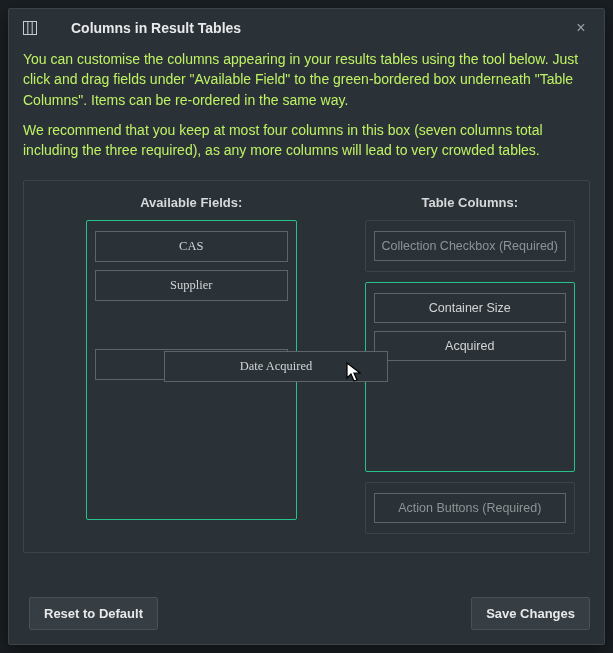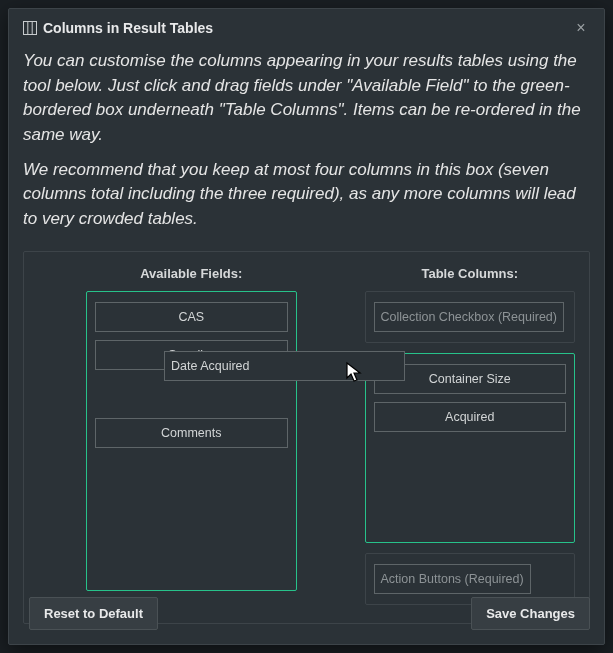--- a/index.html
+++ b/index.html
@@ -19,20 +19,21 @@
     height: 637px;
     background: #2b3237;
     border: 1px solid #3d4449;
     border-radius: 2px;
     box-shadow: 0 6px 20px rgba(0,0,0,0.5);
   }
   .modal-header {
     display: flex;
     align-items: center;
     padding: 10px 14px 6px 14px;
+    gap: 28px;
   }
   .title-icon {
     width: 14px; height: 14px;
     margin-right: 6px;
     position: relative;
   }
   .title-icon svg { display: block; }
   .title {
     color: #e8e9ea;
     font-weight: bold;
@@ -42,24 +43,23 @@
   .close {
     color: #9aa0a3;
     font-size: 16px;
     width: 18px; height: 18px;
     text-align: center;
     line-height: 18px;
     cursor: pointer;
   }
   .desc {
     padding: 6px 14px 4px 14px;
-    font-size: 17px;
-    color: #e5e5e5;
+    font-size: 14px;
+    color: #bef264;
     line-height: 1.45;
-    font-style: italic;
   }
   .desc p { margin-bottom: 10px; }
   .columns-panel {
     margin: 6px 14px 0 14px;
     border: 1px solid #3d4449;
     border-radius: 2px;
     padding: 14px 14px 18px 14px;
     display: flex;
     gap: 20px;
   }
@@ -79,30 +79,31 @@
   .green-box {
     border: 1px solid #27c28a;
     border-radius: 2px;
     padding: 10px 8px 12px 8px;
     display: flex;
     flex-direction: column;
     gap: 8px;
   }
   .green-box.available {
     min-height: 300px;
+    font-family: Liberation Serif, serif;
   }
   .green-box.configurable {
     min-height: 190px;
   }
   .static-box {
     border: 1px solid #3d4449;
     border-radius: 2px;
     padding: 10px 8px;
     display: flex;
-    flex-direction: row;
+    flex-direction: column;
     gap: 8px;
     margin-bottom: 10px;
   }
   .static-box.bottom { margin-top: 10px; margin-bottom: 0; }
   .field-item {
     border: 1px solid #5e6568;
     background: #2b3237;
     color: #d2d5d6;
     font-size: 12.5px;
     text-align: center;
@@ -117,24 +118,25 @@
     
     position: relative;
   }
   .spacer { height: 32px; }
   .dragging {
     position: absolute;
     border: 1px solid #5e6568;
     background: #2b3237;
     color: #d2d5d6;
     font-size: 12.5px;
-    text-align: left;
+    text-align: center;
     padding: 7px 6px;
-    width: 241px;
+    width: 224px;
     z-index: 50;
+    font-family: Liberation Serif, serif;
   }
   .cursor {
     position: absolute;
     z-index: 60;
     width: 20px; height: 24px;
     pointer-events: none;
   }
   .footer {
     position: absolute;
     left: 14px; right: 14px; bottom: 14px;

